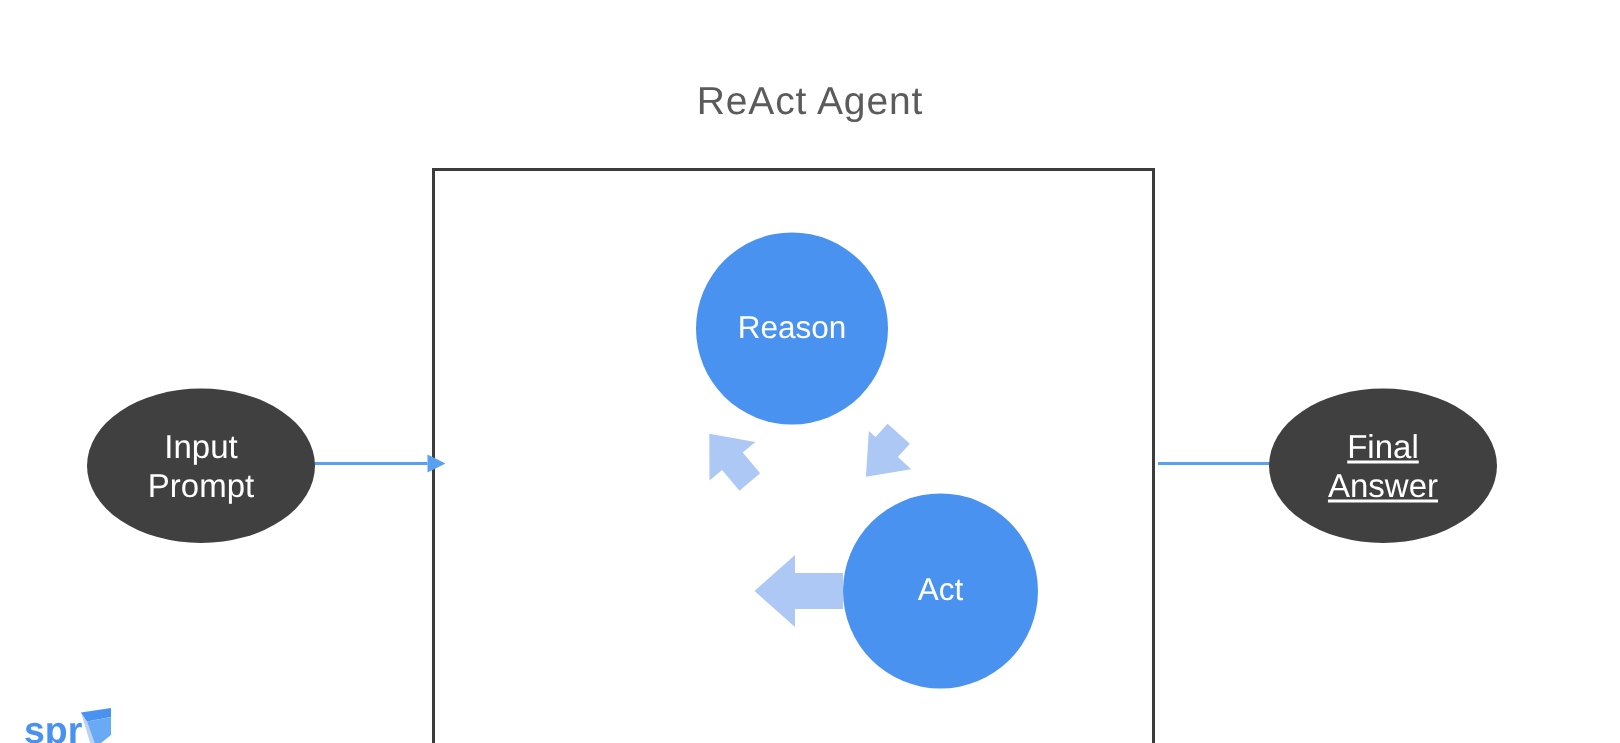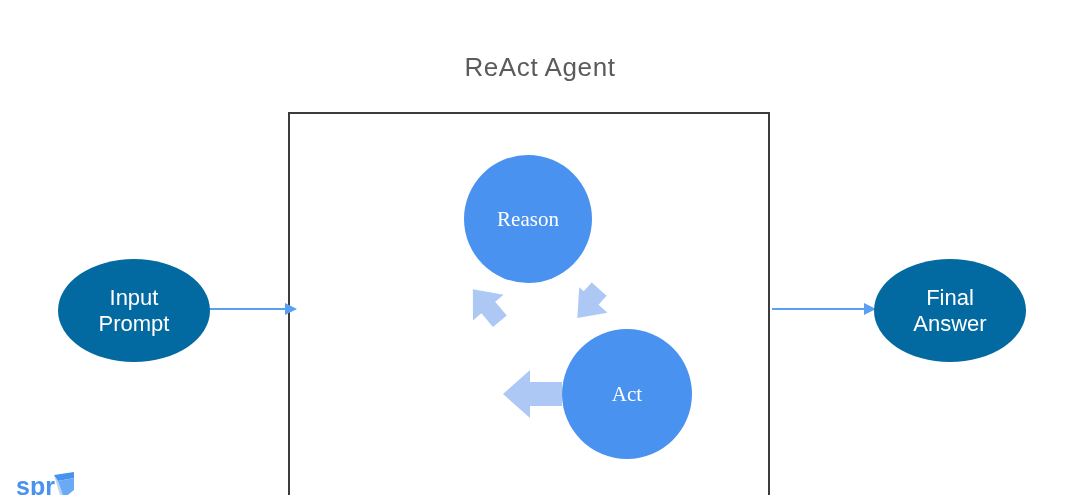--- a/index.html
+++ b/index.html
@@ -40,57 +40,57 @@
     height: 390px;
     border: 2px solid #3c3c3c;
     box-sizing: border-box;
     background: #ffffff;
   }
 
   
   .ellipse {
     position: absolute;
     border-radius: 50%;
-    background: #0369a1;
+    background: #404040;
     color: #ffffff;
     display: flex;
     align-items: center;
     justify-content: center;
     text-align: center;
     font-size: 22px;
     line-height: 1.18;
     font-weight: 400;
     white-space: pre-line;
   }
   #input-prompt-node {
     left: 58px;
     top: 235px;
     width: 152px;
     height: 103px;
   }
   #final-answer-node {
-    left: 874px;
+    left: 846px;
     top: 235px;
     width: 152px;
     height: 103px;
+    text-decoration: underline;
   }
 
   
   .cycle-circle {
     position: absolute;
     border-radius: 50%;
     background: #4a92f0;
     color: #ffffff;
     display: flex;
     align-items: center;
     justify-content: center;
     font-size: 21px;
     font-weight: 400;
     white-space: nowrap;
-    font-family: Liberation Serif, serif;
   }
   #reason-node { left: 464px; top: 131px; width: 128px; height: 128px; }
   #act-node    { left: 562px; top: 305px; width: 130px; height: 130px; align-items: center; }
   #observe-node{ left: 364px; top: 305px; width: 130px; height: 130px; }
 
   
   .cycle-arrow { position: absolute; }
 
   
   .connector { position: absolute; height: 20px; }

